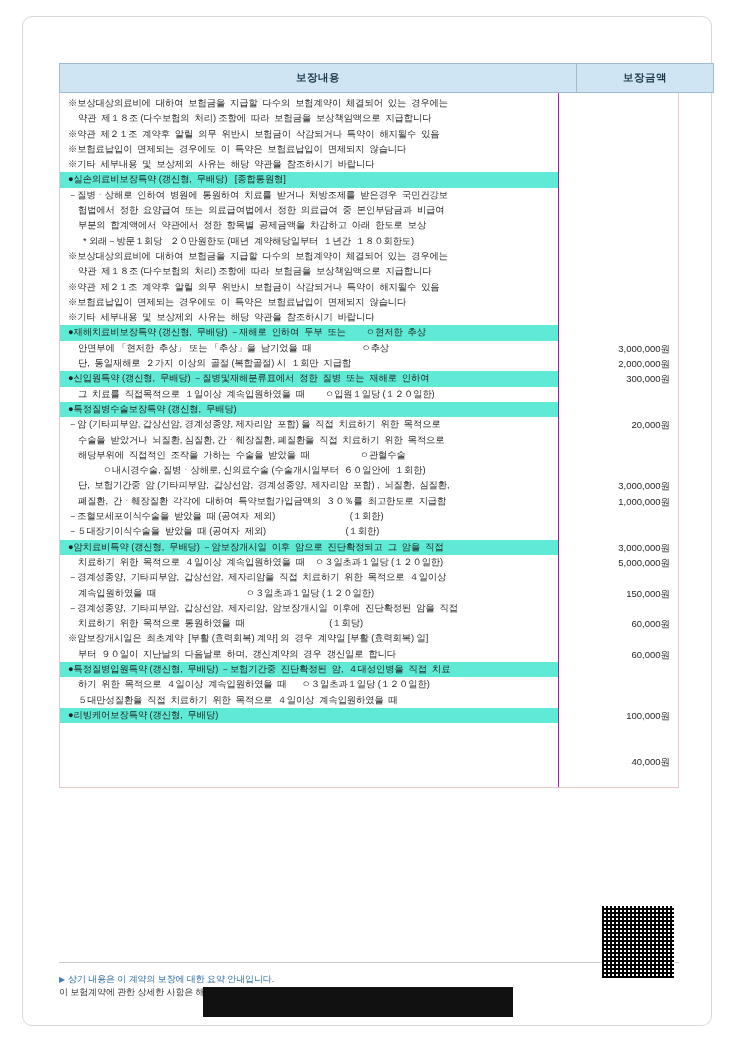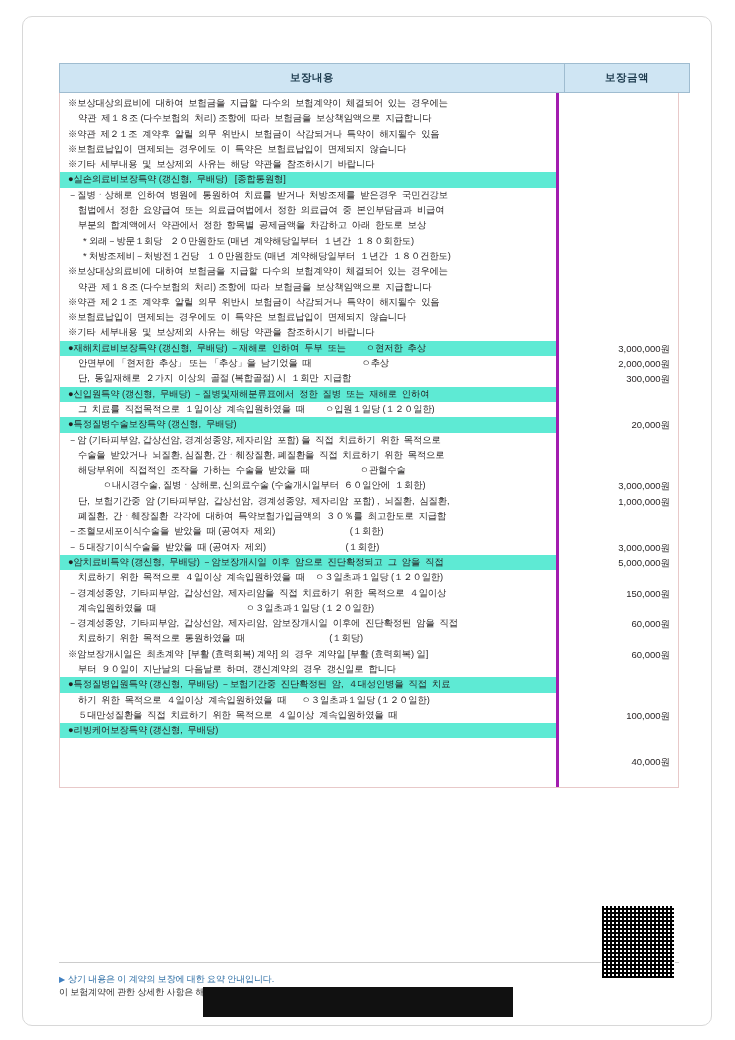--- a/index.html
+++ b/index.html
@@ -37,21 +37,21 @@
     border-collapse: collapse;
     width: 620px;
     table-layout: fixed;
   }
   table.cov th {
     background: #cfe5f3;
     border: 1px solid #9fbcd0;
     font-size: 10.5px;
     font-weight: bold;
     color: #1c3a4d;
-    padding: 7px 2px;
+    padding: 7px 8px;
     text-align: center;
     letter-spacing: 0.5px;
   }
   table.cov th.c1 { width: 500px; }
   table.cov th.c2 { width: 120px; }
   .lines {
     padding: 3px 0 3px 0;
   }
   .ln {
     font-size: 9.3px;
@@ -69,21 +69,21 @@
     text-align: right;
     padding-right: 8px;
     white-space: pre;
   }
   .amtline.blank { color: transparent; }
   .row-grid {
     display: flex;
   }
   .row-grid .left {
     width: 499px;
-    border-right: 3px solid #a21caf;
+    border-right: 1px solid #a21caf;
     box-sizing: border-box;
   }
   .row-grid .right {
     width: 119px;
     box-sizing: border-box;
   }
   .tblbody {
     border: 1px solid #e8c9c9;
     border-top: none;
     box-sizing: border-box;
@@ -156,21 +156,20 @@
               <div class="ln">※보상대상의료비에  대하여  보험금을  지급할  다수의  보험계약이  체결되어  있는  경우에는</div>
               <div class="ln">    약관  제１８조 (다수보험의  처리) 조항에  따라  보험금을  보상책임액으로  지급합니다</div>
               <div class="ln">※약관  제２１조  계약후  알릴  의무  위반시  보험금이  삭감되거나  특약이  해지될수  있음</div>
               <div class="ln">※보험료납입이  면제되는  경우에도  이  특약은  보험료납입이  면제되지  않습니다</div>
               <div class="ln">※기타  세부내용  및  보상제외  사유는  해당  약관을  참조하시기  바랍니다</div>
               <div class="ln hl">●실손의료비보장특약 (갱신형,  무배당)   [종합통원형]</div>
               <div class="ln">－질병ㆍ상해로  인하여  병원에  통원하여  치료를  받거나  처방조제를  받은경우  국민건강보</div>
               <div class="ln">    험법에서  정한  요양급여  또는  의료급여법에서  정한  의료급여  중  본인부담금과  비급여</div>
               <div class="ln">    부분의  합계액에서  약관에서  정한  항목별  공제금액을  차감하고  아래  한도로  보상</div>
               <div class="ln">      * 외래－방문１회당   ２０만원한도 (매년  계약해당일부터  １년간  １８０회한도)</div>
-              <div class="ln">      * 처방조제비－처방전１건당   １０만원한도 (매년  계약해당일부터  １년간  １８０건한도)</div>
               <div class="ln">※보상대상의료비에  대하여  보험금을  지급할  다수의  보험계약이  체결되어  있는  경우에는</div>
               <div class="ln">    약관  제１８조 (다수보험의  처리) 조항에  따라  보험금을  보상책임액으로  지급합니다</div>
               <div class="ln">※약관  제２１조  계약후  알릴  의무  위반시  보험금이  삭감되거나  특약이  해지될수  있음</div>
               <div class="ln">※보험료납입이  면제되는  경우에도  이  특약은  보험료납입이  면제되지  않습니다</div>
               <div class="ln">※기타  세부내용  및  보상제외  사유는  해당  약관을  참조하시기  바랍니다</div>
               <div class="ln hl">●재해치료비보장특약 (갱신형,  무배당) －재해로  인하여  두부  또는        ㅇ현저한  추상</div>
               <div class="ln">    안면부에 「현저한  추상」 또는 「추상」을  남기었을  때                    ㅇ추상</div>
               <div class="ln">    단,  동일재해로  ２가지  이상의  골절 (복합골절) 시  １회만  지급함</div>
               <div class="ln hl">●신입원특약 (갱신형,  무배당) －질병및재해분류표에서  정한  질병  또는  재해로  인하여</div>
               <div class="ln">    그  치료를  직접목적으로  １일이상  계속입원하였을  때        ㅇ입원１일당 (１２０일한)</div>

